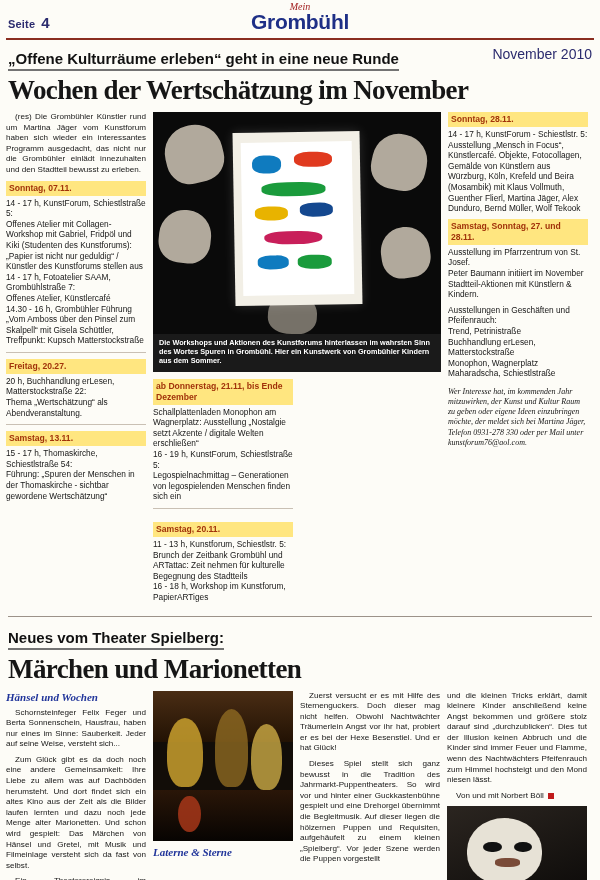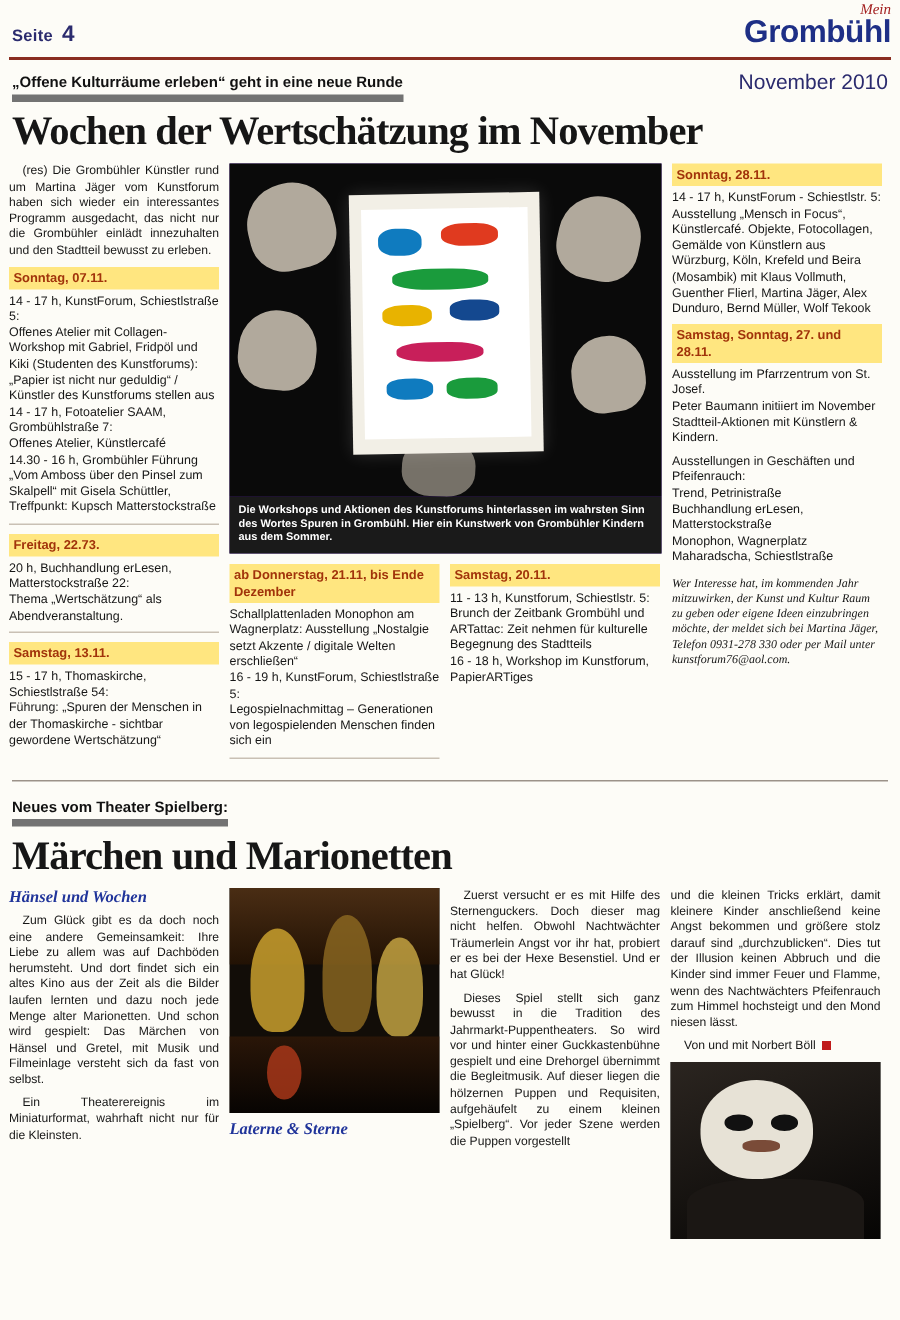--- a/index.html
+++ b/index.html
@@ -10,43 +10,43 @@
     color:#161616;
     overflow:hidden;
     position:relative;
   }
   .page{position:relative;width:600px;height:880px;box-sizing:border-box;padding:0 6px;}
 
   
   .masthead{position:relative;height:44px;}
   .mast-left{position:absolute;left:2px;top:14px;font-size:11px;font-weight:bold;color:#2b2b6e;letter-spacing:.2px;}
   .mast-left .pg{font-size:15px;margin-left:6px;}
-  .mast-center{position:absolute;left:0;right:0;top:2px;text-align:right;}
+  .mast-center{position:absolute;left:0;right:0;top:2px;text-align:center;}
   .mast-mein{font-family:"Liberation Serif",serif;font-style:italic;font-size:10px;color:#a32020;line-height:9px;}
   .mast-title{font-size:21px;font-weight:bold;color:#1e2f86;line-height:21px;letter-spacing:-.3px;}
   .mast-right{position:absolute;right:2px;top:14px;font-size:14px;font-weight:normal;color:#2b2b6e;margin-top:32px;}
   .mast-rule{position:absolute;left:0;right:0;top:38px;height:2px;background:#8a2d20;}
 
   
-  .kicker{font-size:10px;font-weight:bold;color:#111;border-bottom:5px solid #737373;display:inline-block;padding-bottom:2px;margin:6px 0 0 2px;}
+  .kicker{font-size:15px;font-weight:bold;color:#111;border-bottom:2px solid #737373;display:inline-block;padding-bottom:2px;margin:6px 0 0 2px;}
   .headline{font-size:27px;font-weight:bold;letter-spacing:-.6px;margin:4px 0 7px 2px;line-height:30px;font-family:Liberation Serif, serif;}
 
   
   .a1{position:relative;}
   .cols{display:flex;gap:7px;align-items:flex-start;}
   .col{width:140px;}
   .colmid{width:288px;}
   p.body{font-size:8.1px;line-height:10.6px;text-align:justify;margin:0 0 5px 0;font-family:"Liberation Sans",sans-serif;}
   p.body.indent{text-indent:9px;}
   .ev{font-size:8.3px;line-height:10.6px;margin:0 0 5px 0;}
   .dateband{background:#ffe680;color:#a1330a;font-weight:bold;font-size:8.6px;line-height:11px;padding:2px 3px;margin:0 0 2px 0;}
   .hr-thin{border:0;border-top:1px solid #c9c0b4;margin:6px 0 6px 0;}
 
   
-  .photo{position:relative;width:288px;background:#4c1d95;}
+  .photo{position:relative;width:288px;background:#14b8a6;}
   .photo-img{position:relative;width:100%;height:222px;background:#0a0a0a;overflow:hidden;}
   .plate{position:absolute;left:28%;top:9%;width:44%;height:78%;background:#f2efe6;transform:rotate(-1deg);
          box-shadow:0 0 12px rgba(255,255,255,.15);}
   .plate .art{position:absolute;inset:6%;background:#fff;}
   .blob{position:absolute;border-radius:50%;}
   .hand{position:absolute;background:#cfc6b6;border-radius:48% 48% 40% 40%;opacity:.85;}
   .cap{font-size:7.3px;line-height:9.2px;color:#fff;font-weight:bold;padding:4px 6px 6px 6px;background:#1a1a1a;}
 
   
   .sep{border:0;border-top:1px solid #9c9289;margin:8px 2px 0 2px;}
@@ -87,21 +87,21 @@
         <div>
           <div class="dateband">Sonntag, 07.11.</div>
           <div class="ev" style="white-space:pre-line">14 - 17 h, KunstForum, Schiestlstraße 5:
 Offenes Atelier mit Collagen-Workshop mit Gabriel, Fridpöl und Kiki (Studenten des Kunstforums): „Papier ist nicht nur geduldig“ / Künstler des Kunstforums stellen aus
 14 - 17 h, Fotoatelier SAAM, Grombühlstraße 7:
 Offenes Atelier, Künstlercafé
 14.30 - 16 h, Grombühler Führung „Vom Amboss über den Pinsel zum Skalpell“ mit Gisela Schüttler, Treffpunkt: Kupsch Matterstockstraße</div>
         </div>
         <hr class="hr-thin">
         <div>
-          <div class="dateband">Freitag, 22.73.</div>
+          <div class="dateband">Freitag, 20.27.</div>
           <div class="ev" style="white-space:pre-line">20 h, Buchhandlung erLesen, Matterstockstraße 22:
 Thema „Wertschätzung“ als Abendveranstaltung.</div>
         </div>
         <hr class="hr-thin">
         <div>
           <div class="dateband">Samstag, 13.11.</div>
           <div class="ev" style="white-space:pre-line">15 - 17 h, Thomaskirche, Schiestlstraße 54:
 Führung: „Spuren der Menschen in der Thomaskirche - sichtbar gewordene Wertschätzung“</div>
         </div>
       </div>
@@ -123,21 +123,21 @@
                 <div class="blob" style="left:52%;top:40%;width:30%;height:9%;background:#14488f;border-radius:40%;"></div>
                 <div class="blob" style="left:20%;top:58%;width:52%;height:9%;background:#c81f5a;border-radius:40%;"></div>
                 <div class="blob" style="left:14%;top:74%;width:28%;height:9%;background:#0f7bbf;border-radius:40%;"></div>
                 <div class="blob" style="left:50%;top:74%;width:30%;height:9%;background:#1a9b3c;border-radius:40%;"></div>
               </div>
             </div>
           </div>
           <div class="cap">Die Workshops und Aktionen des Kunstforums hinterlassen im wahrsten Sinn des Wortes Spuren in Grombühl. Hier ein Kunstwerk von Grombühler Kindern aus dem Sommer.</div>
         </div>
 
-        <div class="cols" style="margin-top:7px;">
+        <div class="cols" style="margin-top:7px;flex-direction:column;">
           <div class="col">
             <div class="dateband">ab Donnerstag, 21.11, bis Ende Dezember</div>
             <div class="ev" style="white-space:pre-line">Schallplattenladen Monophon am Wagnerplatz: Ausstellung „Nostalgie setzt Akzente / digitale Welten erschließen“
 16 - 19 h, KunstForum, Schiestlstraße 5:
 Legospielnachmittag – Generationen von legospielenden Menschen finden sich ein</div>
             <hr class="hr-thin">
           </div>
           <div class="col">
             <div class="dateband">Samstag, 20.11.</div>
             <div class="ev" style="white-space:pre-line">11 - 13 h, Kunstforum, Schiestlstr. 5:
@@ -172,20 +172,21 @@
   <hr class="sep">
 
   <div class="a2">
     <div class="kicker">Neues vom Theater Spielberg:</div>
     <div class="headline">Märchen und Marionetten</div>
 
     <div class="cols">
 
       <div class="col">
         <div class="subhead-it">Hänsel und Wochen</div>
+        <p class="body indent">Schornsteinfeger Felix Feger und Berta Sonnenschein, Hausfrau, haben nur eines im Sinne: Sauberkeit. Jeder auf seine Weise, versteht sich...</p>
         <p class="body indent">Zum Glück gibt es da doch noch eine andere Gemeinsamkeit: Ihre Liebe zu allem was auf Dachböden herumsteht. Und dort findet sich ein altes Kino aus der Zeit als die Bilder laufen lernten und dazu noch jede Menge alter Marionetten. Und schon wird gespielt: Das Märchen von Hänsel und Gretel, mit Musik und Filmeinlage versteht sich da fast von selbst.</p>
         <p class="body indent">Ein Theaterereignis im Miniaturformat, wahrhaft nicht nur für die Kleinsten.</p>
       </div>
 
       <div class="col">
         <div class="photo2">
           <div style="position:absolute;left:0;top:0;right:0;height:34%;background:linear-gradient(180deg,#4a2d14,#221204);"></div>
           <div style="position:absolute;left:10%;top:18%;width:26%;height:46%;background:#c9a02e;border-radius:50% 50% 40% 40%;opacity:.85;"></div>
           <div style="position:absolute;left:44%;top:12%;width:24%;height:52%;background:#8e6a22;border-radius:50% 50% 38% 38%;opacity:.8;"></div>
           <div style="position:absolute;left:70%;top:22%;width:22%;height:44%;background:#d8b64a;border-radius:50% 50% 40% 40%;opacity:.75;"></div>

